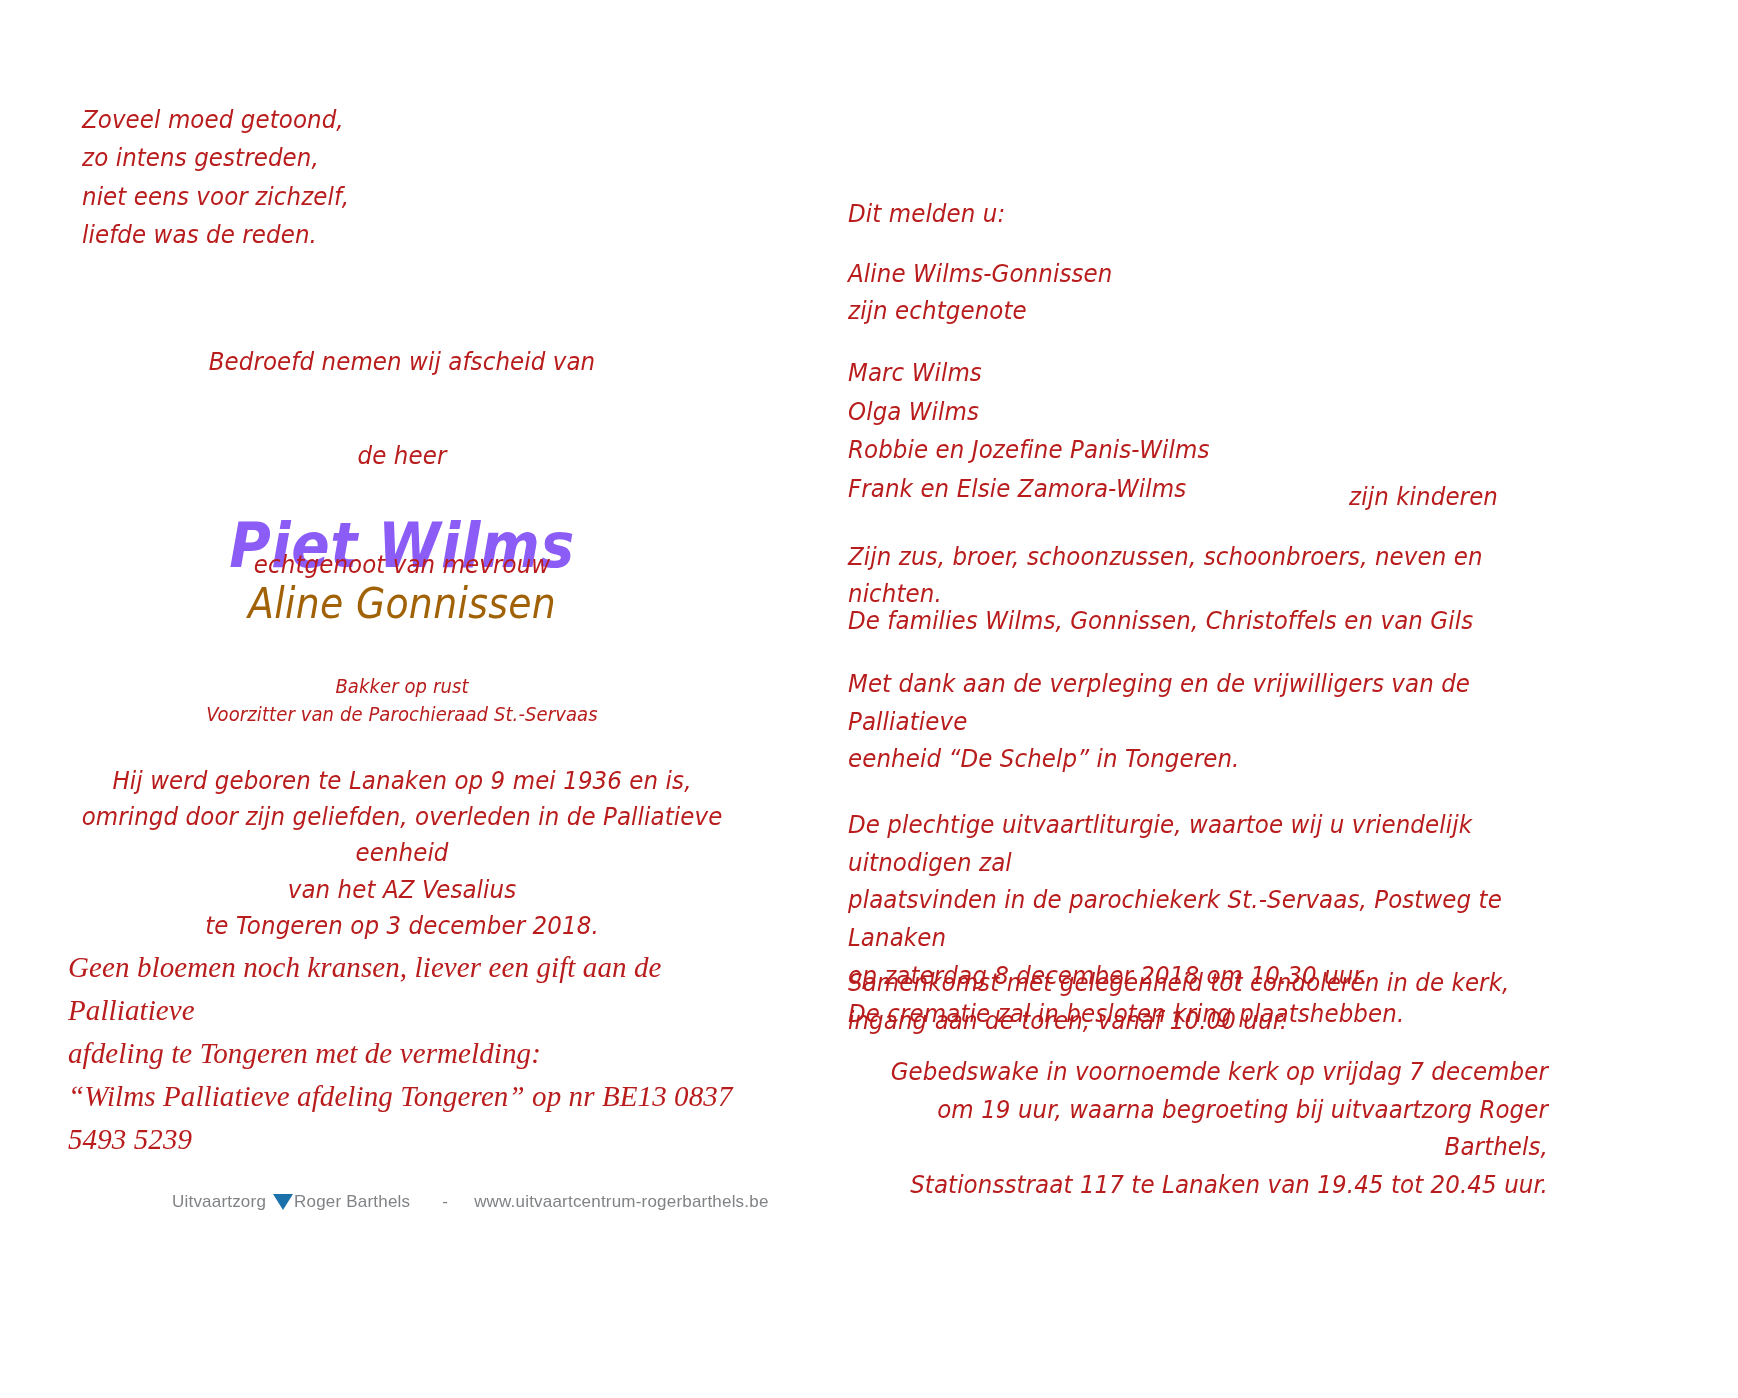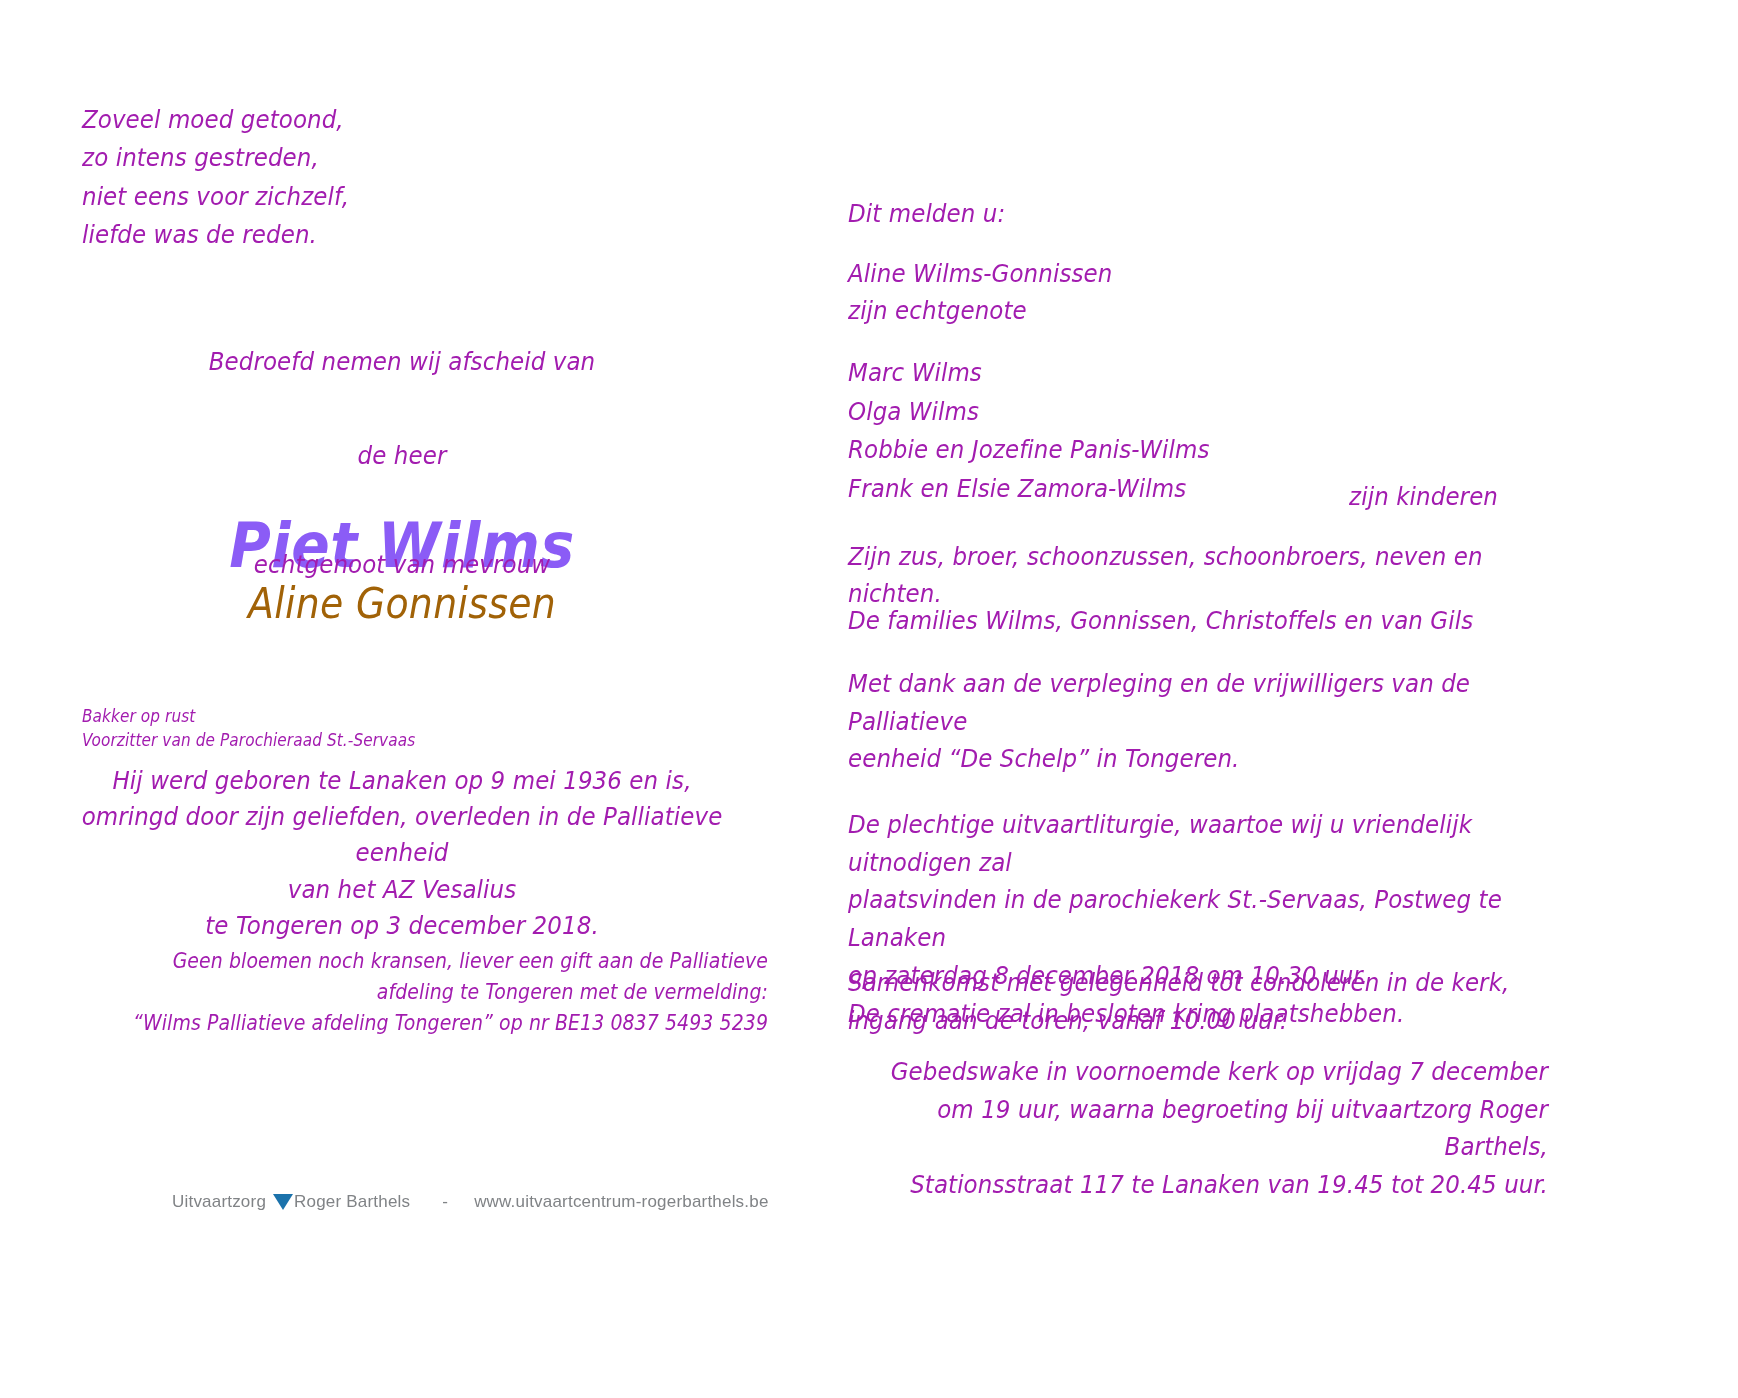--- a/index.html
+++ b/index.html
@@ -19,21 +19,21 @@
     width: 1738px;
     height: 1398px;
     background: #ffffff;
     overflow: hidden;
     box-sizing: border-box;
   }
 
   
   .t {
     font-style: italic;
-    color: #a21caf;
+    color: #b91c1c;
     font-size: 25px;
     line-height: 1.46;
     white-space: pre-line;
     letter-spacing: 0.1px;
   }
 
   .block { position: absolute; }
 
   
   .poem {
@@ -91,43 +91,44 @@
     font-size: 42px;
     font-style: italic;
     font-weight: 400;
     color: #a16207;
     line-height: 1.25;
     letter-spacing: 0.3px;
   }
 
   .professions {
     left: 82px;
-    top: 704px;
-    width: 640px;
-    text-align: left;
-    font-size: 17px;
+    top: 672px;
+    width: 640px;
+    text-align: center;
+    font-size: 20px;
     line-height: 1.42;
   }
 
   .bio {
     left: 42px;
     top: 762px;
     width: 720px;
     text-align: center;
     font-size: 25.5px;
     line-height: 1.42;
   }
 
   .flowers {
     left: 68px;
     top: 946px;
     width: 700px;
-    text-align: right;
-    font-size: 21px;
-    line-height: 1.48;
+    text-align: left;
+    font-size: 29px;
+    line-height: 1.48;
+    font-family: Liberation Serif, serif;
   }
 
   .correspondence {
     left: 68px;
     top: 1052px;
     width: 700px;
     text-align: left;
     font-size: 25.5px;
     line-height: 1.48;
   }

